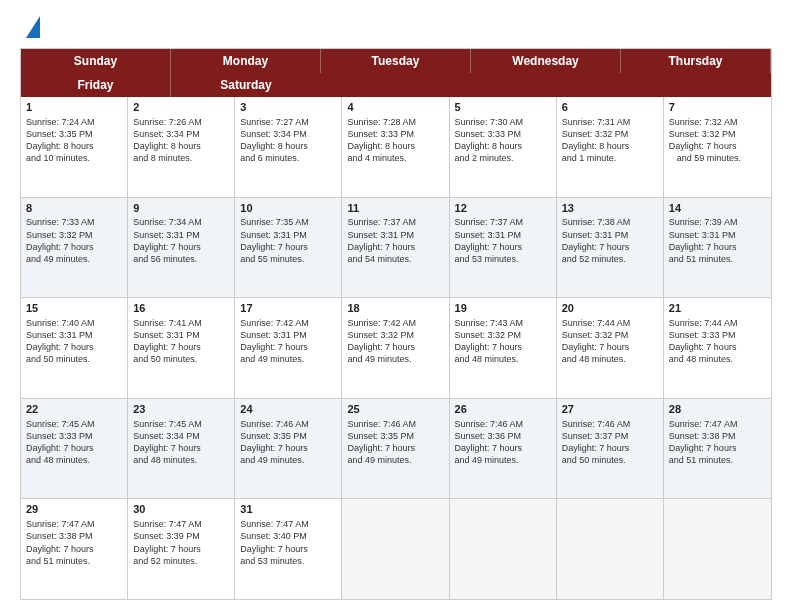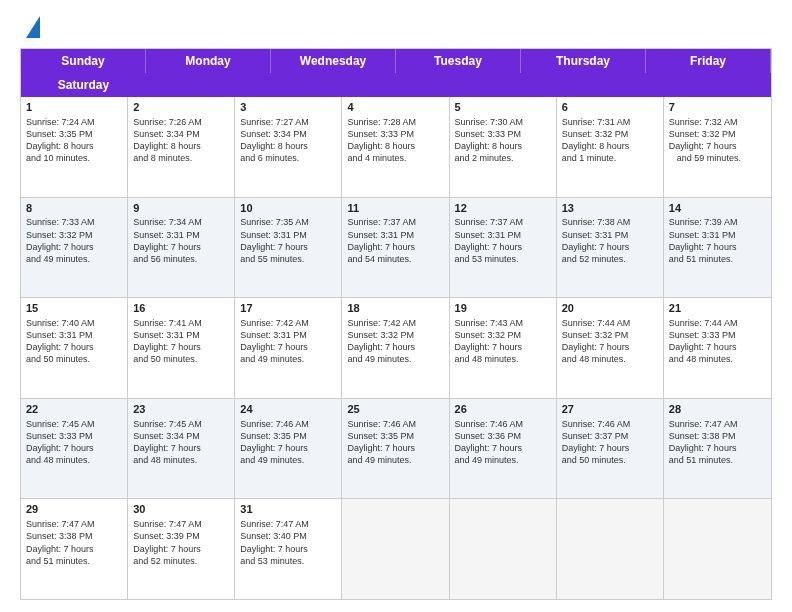--- a/index.html
+++ b/index.html
@@ -56,22 +56,22 @@
       color: #555;
     }
     .calendar {
       flex: 1;
       display: flex;
       flex-direction: column;
       border: 1px solid #ccc;
     }
     .cal-header {
       display: grid;
-      grid-template-columns: repeat(6, 1fr);
-      background: #6d28d9;
+      grid-template-columns: repeat(5, 1fr);
+      background: #7f1d1d;
     }
     .cal-header-cell {
       color: #fff;
       font-size: 12px;
       font-weight: bold;
       text-align: center;
       padding: 5px 2px;
       border-right: 1px solid rgba(255,255,255,0.3);
     }
     .cal-header-cell:last-child { border-right: none; }
@@ -122,22 +122,22 @@
     <div class="title-area">
       <div class="month-title"></div>
       <div class="subtitle"></div>
     </div>
   </div>
 
   <div class="calendar">
     <div class="cal-header" id="cal-header">
         <div class="cal-header-cell">Sunday</div>
         <div class="cal-header-cell">Monday</div>
+        <div class="cal-header-cell">Tuesday</div>
         <div class="cal-header-cell">Wednesday</div>
-        <div class="cal-header-cell">Tuesday</div>
         <div class="cal-header-cell">Thursday</div>
         <div class="cal-header-cell">Friday</div>
         <div class="cal-header-cell">Saturday</div>
       </div>
     <div class="cal-body" id="cal-body">
         <div class="cal-row">
           <div class="cal-cell">
             <span class="day-num">1</span>
             <span style="display: block;">Sunrise: 7:24 AM</span>
             <span style="display: block;">Sunset: 3:35 PM</span>

